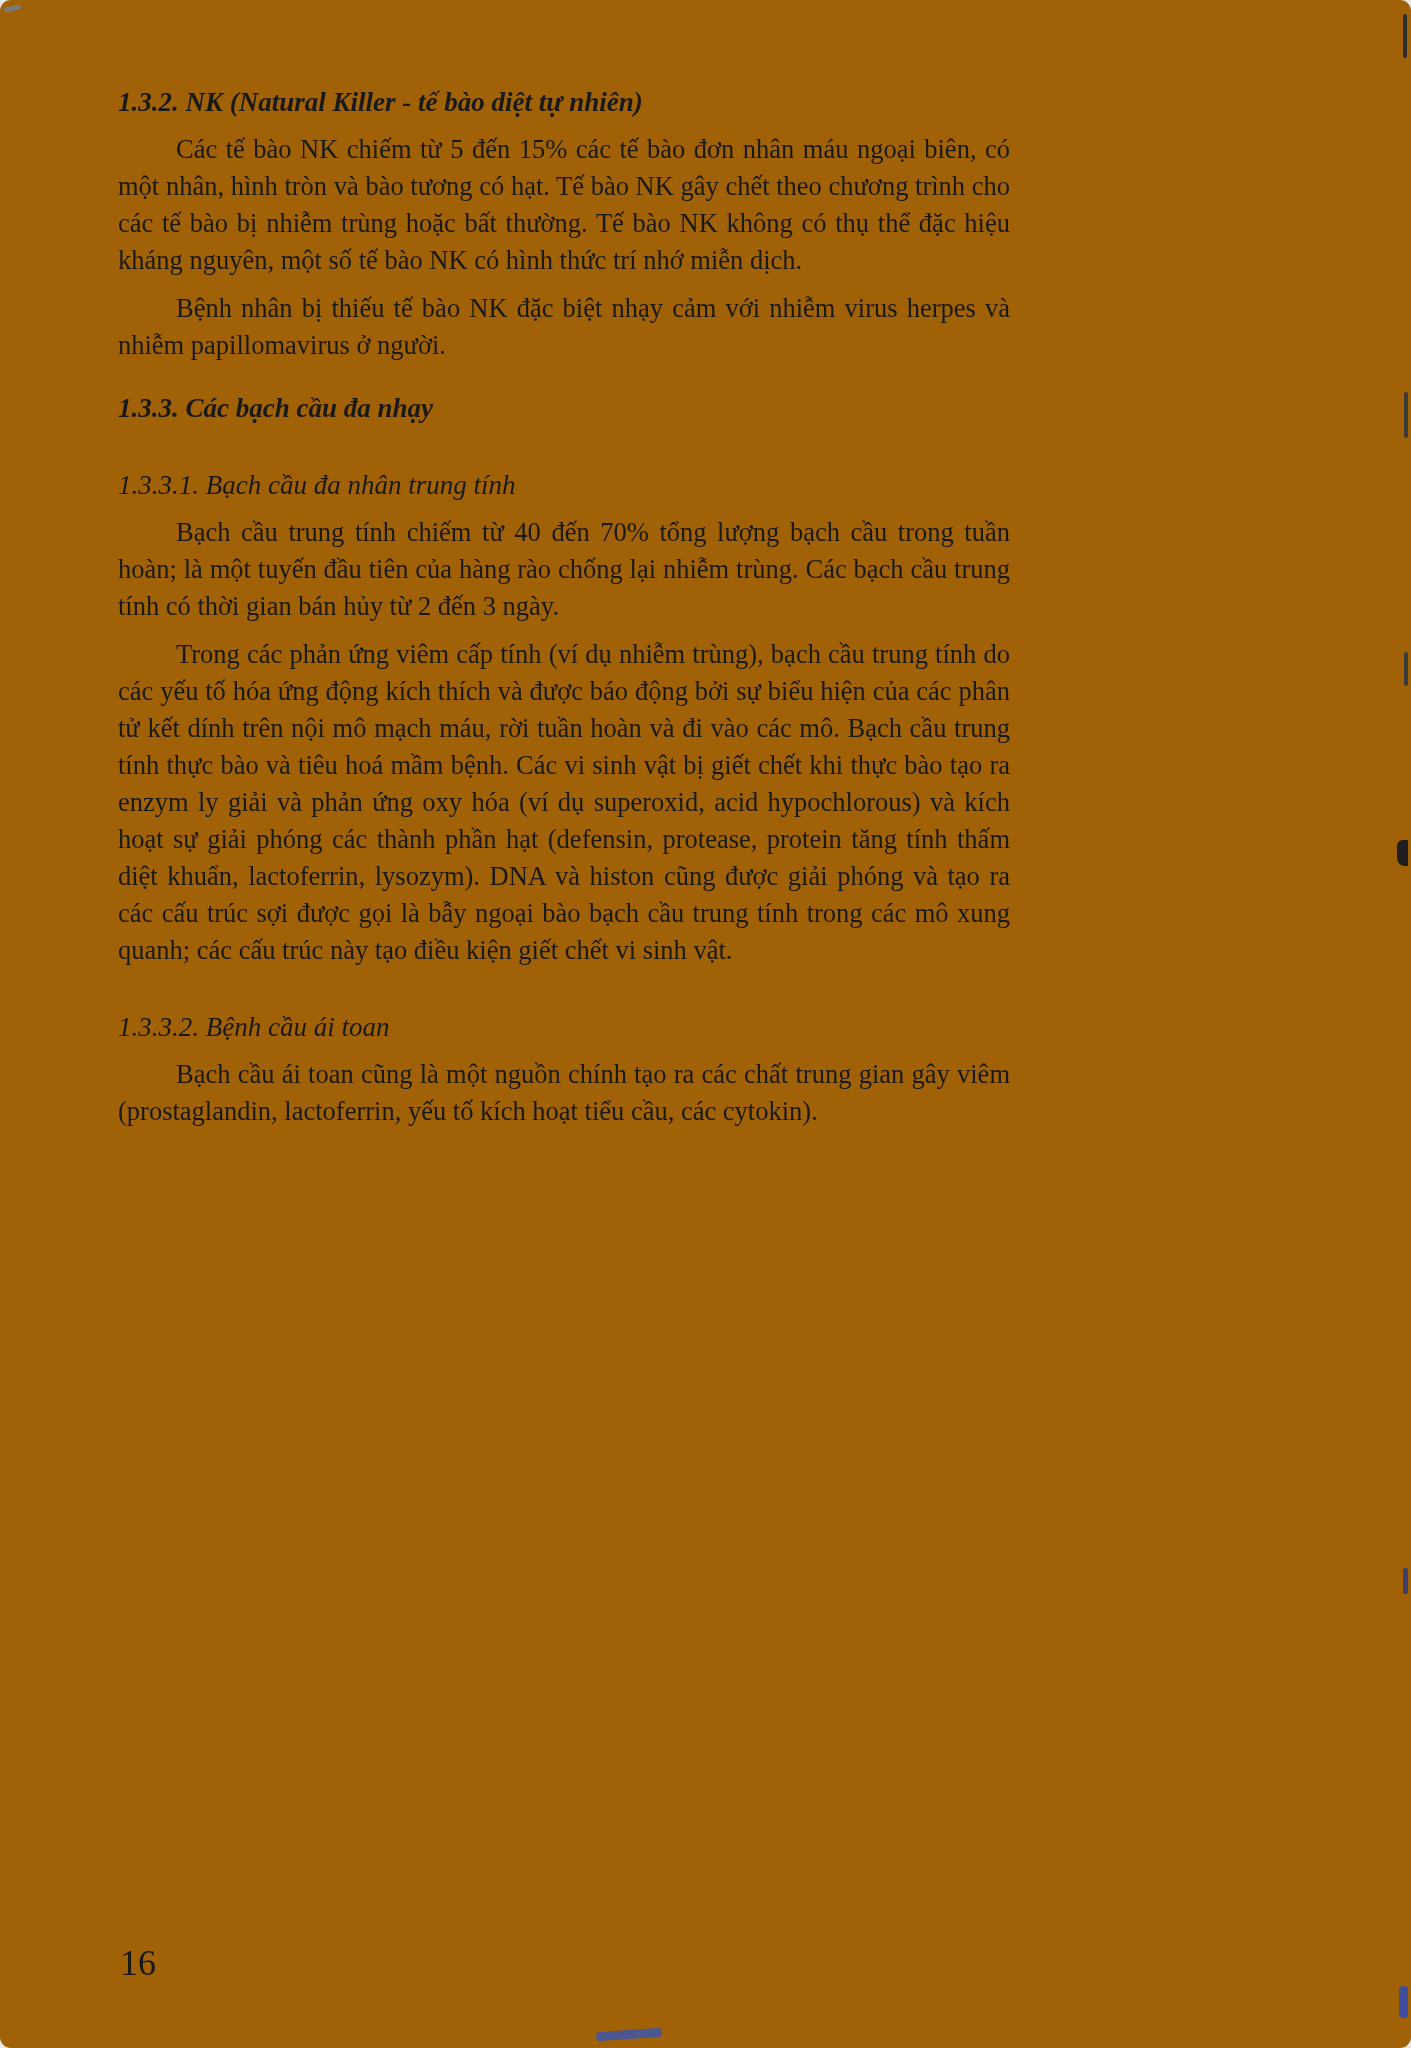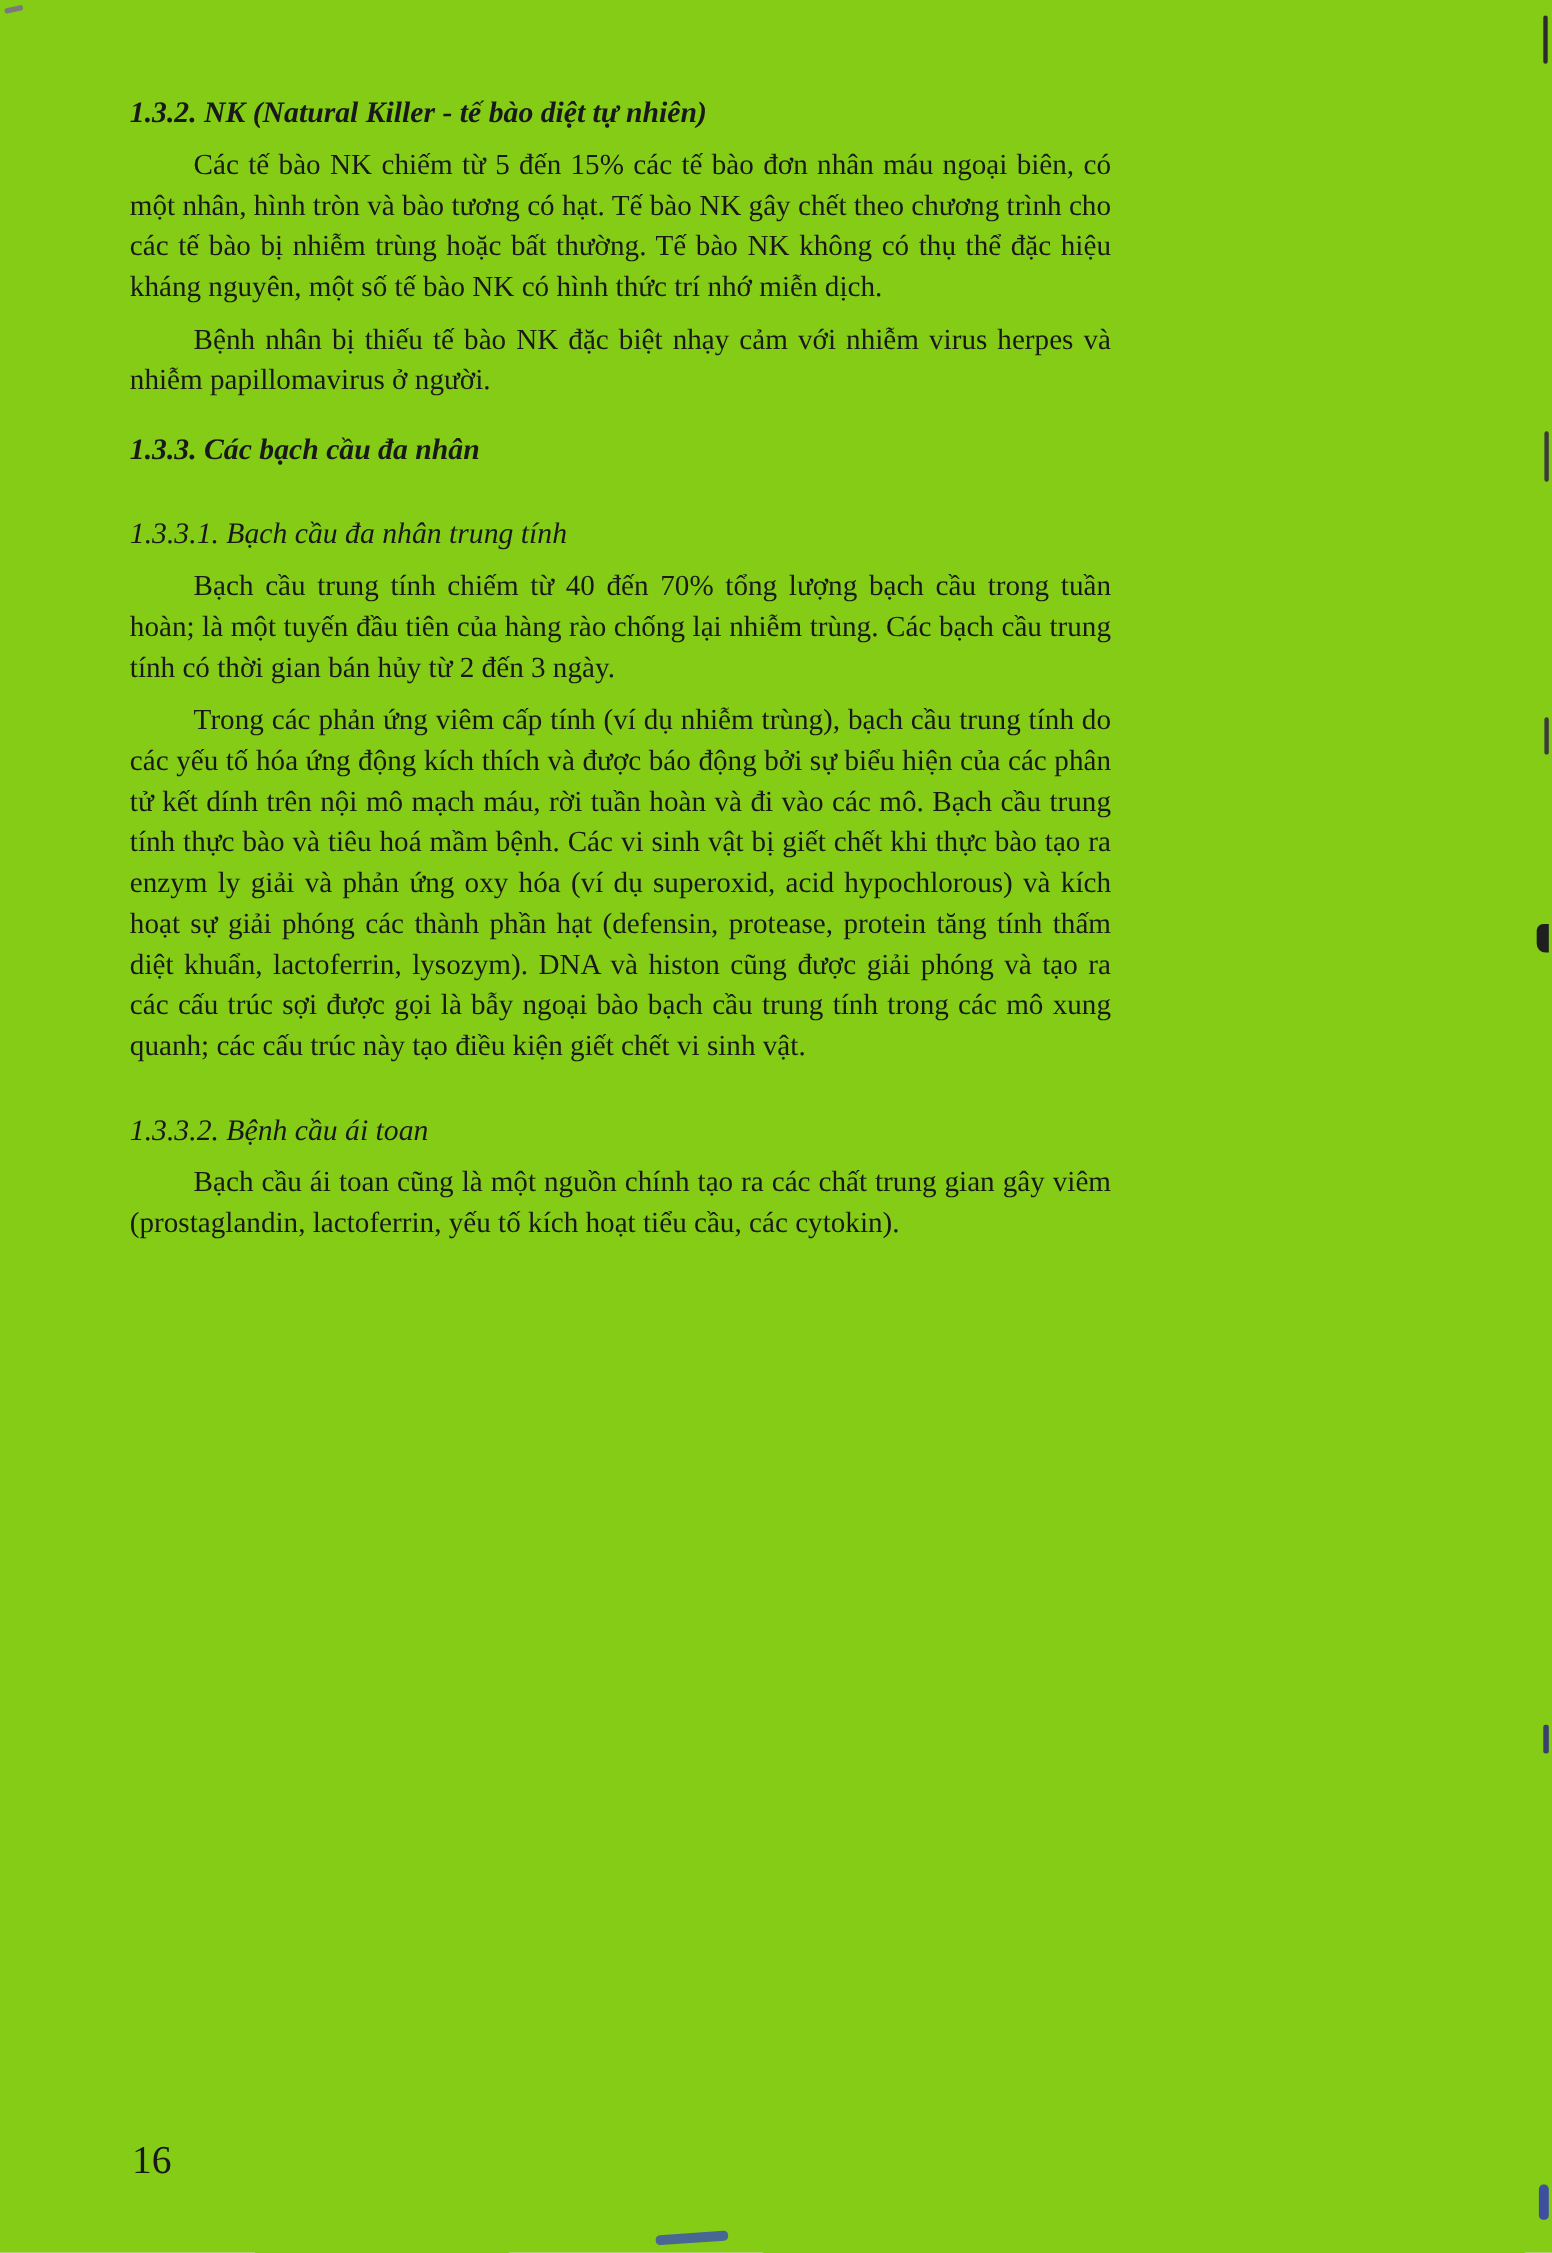--- a/index.html
+++ b/index.html
@@ -1,24 +1,25 @@
 <!DOCTYPE html>
 <html><head>
 <meta charset="utf-8">
 <style>
   html, body { margin: 0; padding: 0; background: #e8e8e8; }
   .page {
     position: relative;
     width: 1411px;
     height: 2048px;
     margin: 0 auto;
-    background: #84cc16;
+    background: #a16207;
     overflow: hidden;
     font-family: "Liberation Serif", "DejaVu Serif", serif;
     color: #191919;
+    border-radius: 11px;
   }
   .content {
     position: absolute;
     left: 118px;
     top: 84px;
     width: 892px;
     font-size: 26.5px;
     line-height: 37px;
     text-align: justify;
   }
@@ -61,21 +62,21 @@
 </style>
 </head>
 <body>
 
 <div class="page">
   <main class="content">
     <h2>1.3.2. NK (Natural Killer - tế bào diệt tự nhiên)</h2>
     <p>Các tế bào NK chiếm từ 5 đến 15% các tế bào đơn nhân máu ngoại biên, có một nhân, hình tròn và bào tương có hạt. Tế bào NK gây chết theo chương trình cho các tế bào bị nhiễm trùng hoặc bất thường. Tế bào NK không có thụ thể đặc hiệu kháng nguyên, một số tế bào NK có hình thức trí nhớ miễn dịch.</p>
     <p>Bệnh nhân bị thiếu tế bào NK đặc biệt nhạy cảm với nhiễm virus herpes và nhiễm papillomavirus ở người.</p>
 
-    <h2>1.3.3. Các bạch cầu đa nhân</h2>
+    <h2>1.3.3. Các bạch cầu đa nhạy</h2>
 
     <h3>1.3.3.1. Bạch cầu đa nhân trung tính</h3>
     <p>Bạch cầu trung tính chiếm từ 40 đến 70% tổng lượng bạch cầu trong tuần hoàn; là một tuyến đầu tiên của hàng rào chống lại nhiễm trùng. Các bạch cầu trung tính có thời gian bán hủy từ 2 đến 3 ngày.</p>
     <p>Trong các phản ứng viêm cấp tính (ví dụ nhiễm trùng), bạch cầu trung tính do các yếu tố hóa ứng động kích thích và được báo động bởi sự biểu hiện của các phân tử kết dính trên nội mô mạch máu, rời tuần hoàn và đi vào các mô. Bạch cầu trung tính thực bào và tiêu hoá mầm bệnh. Các vi sinh vật bị giết chết khi thực bào tạo ra enzym ly giải và phản ứng oxy hóa (ví dụ superoxid, acid hypochlorous) và kích hoạt sự giải phóng các thành phần hạt (defensin, protease, protein tăng tính thấm diệt khuẩn, lactoferrin, lysozym). DNA và histon cũng được giải phóng và tạo ra các cấu trúc sợi được gọi là bẫy ngoại bào bạch cầu trung tính trong các mô xung quanh; các cấu trúc này tạo điều kiện giết chết vi sinh vật.</p>
 
     <h3>1.3.3.2. Bệnh cầu ái toan</h3>
     <p>Bạch cầu ái toan cũng là một nguồn chính tạo ra các chất trung gian gây viêm (prostaglandin, lactoferrin, yếu tố kích hoạt tiểu cầu, các cytokin).</p>
   </main>
 
   <div class="page-number">16</div>

